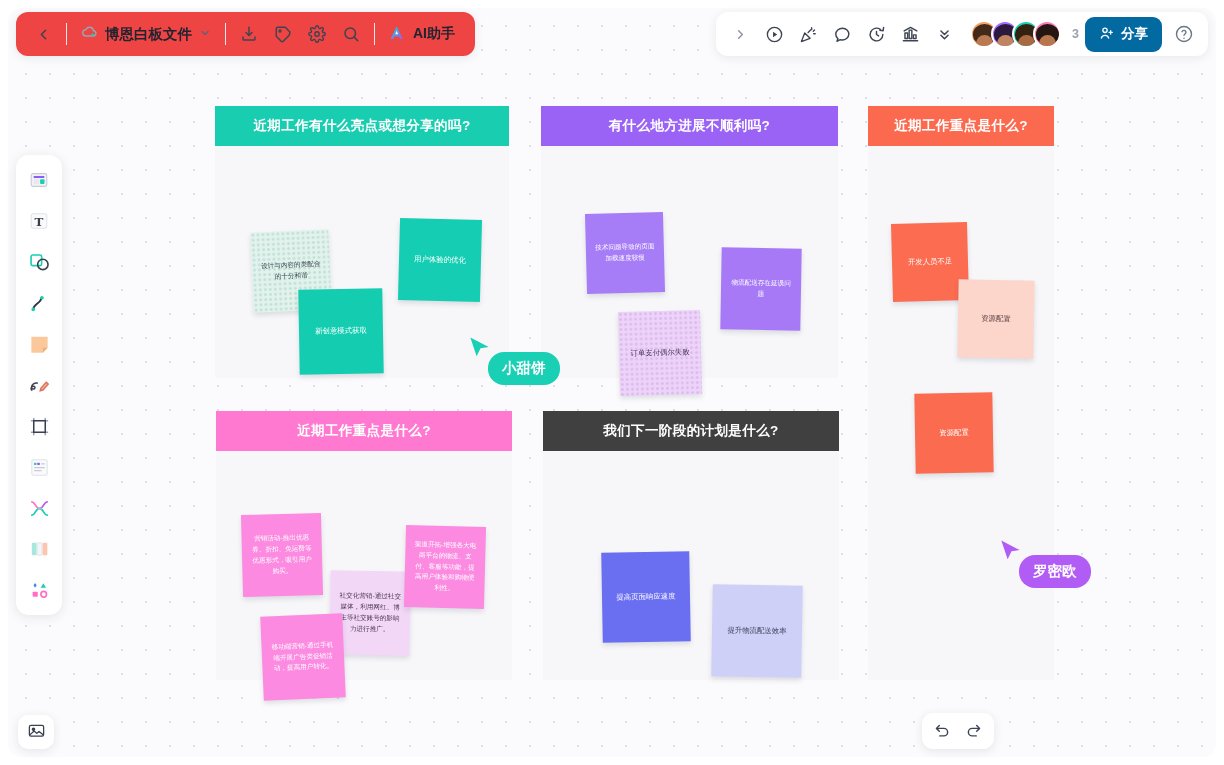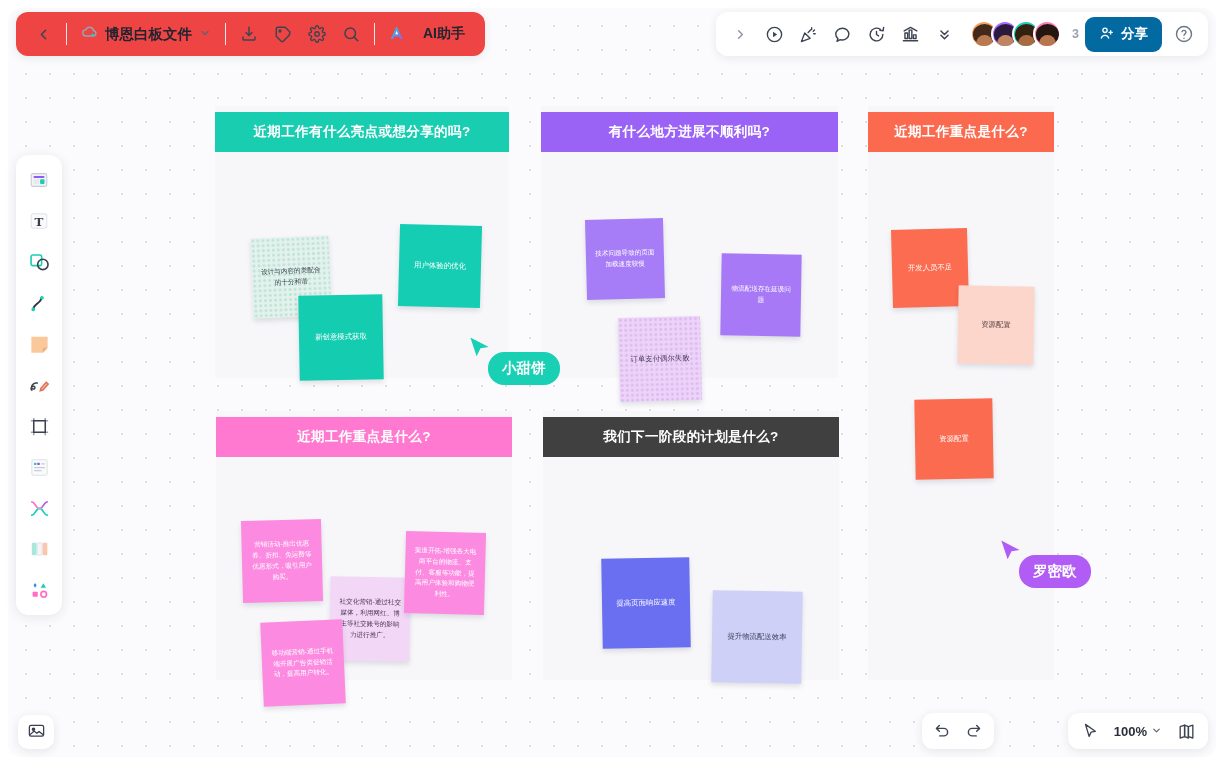--- a/index.html
+++ b/index.html
@@ -46,21 +46,21 @@
     color: #3d4451;
   }
   .tb-sep { width: 1px; height: 22px; background: #e7e9ef; margin: 0 6px; }
   .doc-chip {
     display: flex; align-items: center; gap: 7px;
     padding: 5px 8px; border-radius: 8px; cursor: pointer;
     font-size: 14.5px; font-weight: 700; color: #1f2430;
     white-space: nowrap;
   }
   .ai-chip {
-    display: flex; align-items: center; gap: 16px;
+    display: flex; align-items: center; gap: 6px;
     padding: 5px 10px 5px 6px; border-radius: 8px; cursor: pointer;
     font-size: 14px; font-weight: 700; color: #1f2430;
     white-space: nowrap;
   }
 
   
   #topright {
     position: absolute; right: 16px; top: 12px;
     height: 44px; display: flex; align-items: center;
     background: #ffffff; border-radius: 12px;
@@ -150,21 +150,20 @@
     font-size: 13px; font-weight: 700; color: #2a2f3a;
     padding: 4px 6px; border-radius: 7px; cursor: pointer;
   }
 
   
   .frame { position: absolute; background: #f7f7fa; }
   .frame-head {
     height: 40px; display: flex; align-items: center; justify-content: center;
     color: #ffffff; font-size: 13.5px; font-weight: 700;
     letter-spacing: .4px;
-    margin-top: 6px;
   }
   .frame-body { position: relative; width: 100%; }
 
   
   .note {
     position: absolute;
     display: flex; align-items: center; justify-content: center;
     text-align: center;
     padding: 7px 9px;
     font-size: 6.6px; line-height: 1.65;
@@ -523,36 +522,14 @@
         </svg>
     </div>
     <div class="bb-btn">
       <svg width="18" height="18" viewBox="0 0 24 24" fill="none" stroke="currentColor" stroke-width="1.9" stroke-linecap="round" stroke-linejoin="round">
           <path d="M19 8.5H9.5a5 5 0 0 0 0 10H15"></path>
           <polyline points="15.6 4.6 19.4 8.5 15.6 12.3"></polyline>
         </svg>
     </div>
   </div>
 
-  <div id="zoombar">
-    <div class="bb-btn">
-      <svg width="18" height="18" viewBox="0 0 24 24" fill="none" stroke="currentColor" stroke-width="1.8" stroke-linejoin="round">
-          <path d="M6 3.2 19 12.4l-5.6 1.2-2.6 5.6z"></path>
-        </svg>
-    </div>
-    <div class="zoom-val">
-      <span>100%</span>
-      <span>
-        <svg width="11" height="11" viewBox="0 0 24 24" fill="none" stroke="#5c6474" stroke-width="2.6" stroke-linecap="round" stroke-linejoin="round">
-            <polyline points="6 9 12 15 18 9"></polyline>
-          </svg>
-      </span>
-    </div>
-    <div class="bb-btn">
-      <svg width="19" height="19" viewBox="0 0 24 24" fill="none" stroke="currentColor" stroke-width="1.7" stroke-linejoin="round">
-          <path d="M4 5.8 9.6 4v14.5L4 20.2z"></path>
-          <path d="M9.6 4 14.4 5.8v14.4L9.6 18.5z"></path>
-          <path d="M14.4 5.8 20 4v16.2l-5.6-1.8z"></path>
-        </svg>
-    </div>
-  </div>
 
 </div>
 
 </body></html>

